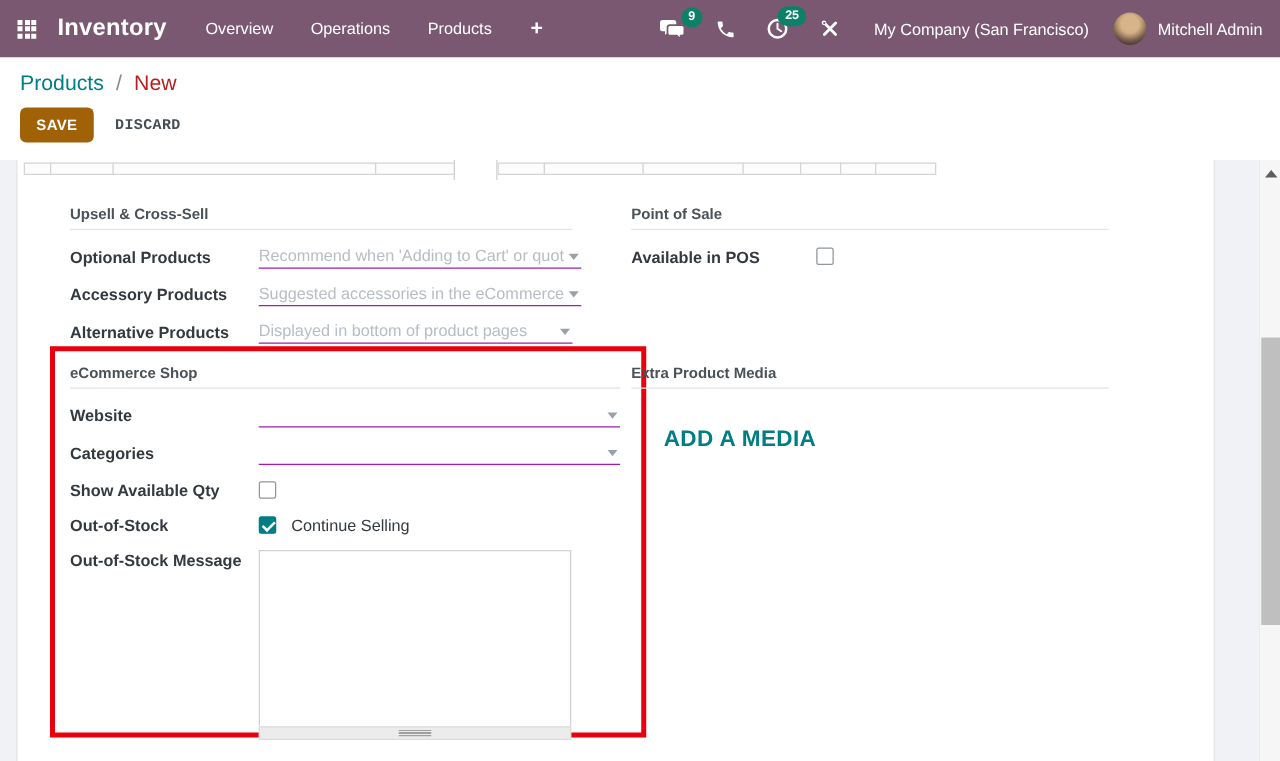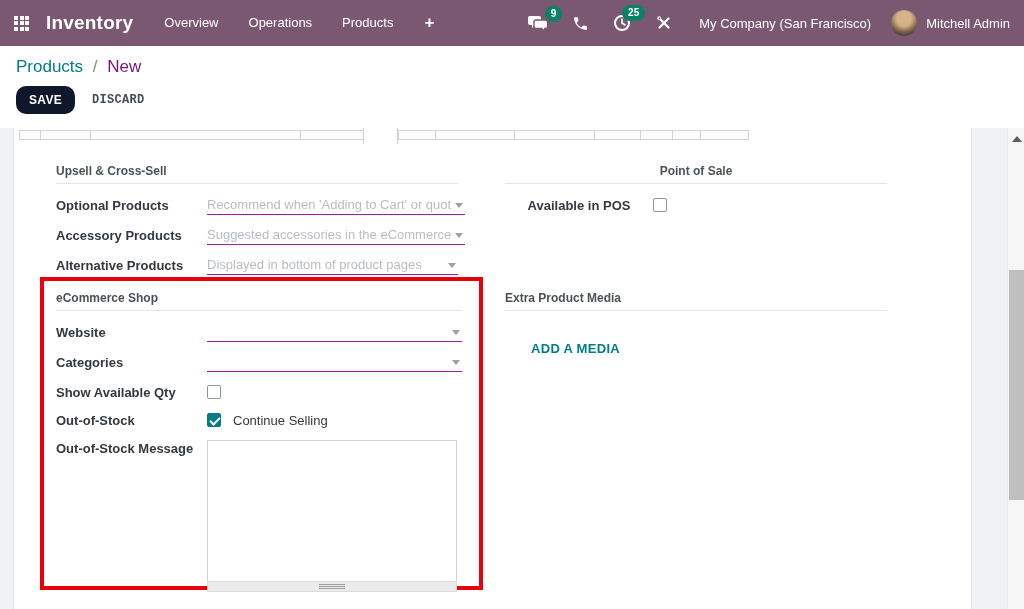--- a/index.html
+++ b/index.html
@@ -26,24 +26,24 @@
   .avatar { width:26px; height:26px; border-radius:50%; flex:none; cursor:pointer;
             background:radial-gradient(circle at 50% 36%, #d7b48a 0 34%, #9a7a58 62%, #564434 100%);
             box-shadow:inset 0 -8px 8px -6px #3c2f3c; }
   .username { font-size:13px; margin-left:9px; cursor:pointer; white-space:nowrap;text-align:right; }
 
   
   .control-panel { height:82px; padding:11px 16px 0; background:#fff; }
   .breadcrumb { font-size:17px; }
   .breadcrumb .bc-parent { color:#017e84; cursor:pointer; }
   .breadcrumb .bc-sep { color:#8a8a8a; margin:0 5px; }
-  .breadcrumb .bc-current { color:#701a75;text-align:center; }
+  .breadcrumb .bc-current { color:#b91c1c;text-align:center; }
   .cp-buttons { margin-top:9px; display:flex; align-items:center; }
-  .btn-save { background:#0f172a; color:#fff; border:none; font-size:12px; font-weight:bold;
-              padding:7px 13px; border-radius:10px; cursor:pointer; letter-spacing:.3px;
+  .btn-save { background:#a16207; color:#fff; border:none; font-size:12px; font-weight:bold;
+              padding:7px 13px; border-radius:5px; cursor:pointer; letter-spacing:.3px;
               font-family:"Liberation Sans", sans-serif; }
   .btn-discard { background:none; border:none; color:#454e54; font-size:12px; font-weight:bold;
                  margin-left:17px; cursor:pointer; letter-spacing:.3px;
                  font-family:Liberation Mono, monospace; }
 
   
   .content { position:absolute; top:128px; left:0; width:1024px; height:481px; background:#fff; }
   .gutter-left  { position:absolute; left:0; top:0; width:14px; height:100%;
                   background:#f1f2f5; border-right:1px solid #e3e5e8; }
   .gutter-right { position:absolute; left:971px; top:0; width:36px; height:100%;
@@ -60,55 +60,55 @@
 
   
   .tab-stub { position:absolute; top:2px; height:10px; background:#fcfcfc;
               border:1px solid #d4d4d4; cursor:pointer; }
   .tab-stub.active { top:0; height:16px; background:#fff; border-bottom:none;
                      border-top:none; border-left:1px solid #cfcfcf; border-right:1px solid #cfcfcf; }
 
   
   .col { position:absolute; }
   .col-left  { left:56px; top:36px; width:402px; }
-  .col-right-pos   { left:505px; top:36px;  width:382px;text-align:center; }
+  .col-right-pos   { left:505px; top:36px;  width:382px; }
   .col-right-media { left:505px; top:163px; width:382px; }
   .group-title { font-size:12px; font-weight:bold; color:#4b5257; padding-bottom:5px;
                  border-bottom:1px solid #e4e4e4; margin-bottom:13px; }
   .frow { display:flex; align-items:flex-start; margin-bottom:12px; min-height:16px; }
   .flabel { width:151px; flex:none; font-size:13px; font-weight:bold; color:#33393f; padding-top:1px; }
   .fvalue { flex:1; position:relative; border-bottom:1px solid #a21caf; min-height:18px;
             cursor:pointer; }
   .placeholder { display:block; font-size:13px; color:#b7bdc3; white-space:nowrap;
                  overflow:hidden; padding-right:14px; }
   .caret { position:absolute; right:2px; bottom:6px; width:0; height:0;
            border-left:4px solid transparent; border-right:4px solid transparent;
            border-top:5px solid #9aa1a7; }
   .checkbox { width:14px; height:14px; border:1px solid #8f969c; border-radius:2px;
               background:#fff; cursor:pointer; flex:none; margin-top:1px; }
   .checkbox.checked { background:#017e84; border-color:#017e84; position:relative; }
   .checkbox.checked::after { content:""; position:absolute; left:4px; top:1px; width:4px; height:8px;
               border:solid #fff; border-width:0 2px 2px 0; transform:rotate(45deg); }
   .check-label { font-size:13px; color:#33393f; margin-left:12px; padding-top:1px; }
 
   
-  .highlight-box { position:absolute; left:40px; top:149px; width:443px; height:313px;
+  .highlight-box { position:absolute; left:40px; top:149px; width:477px; height:313px;
                    border:4px solid #e8000d; }
   .hb-inner { padding:10px 17px 0 12px; }
   .textarea-box { width:250px; height:141px; background:#fff; border:1px solid #cfd2d6;
                   border-bottom:none; }
   .textarea-resize { width:250px; height:11px; background:#ececec; border:1px solid #dcdcdc;
                      position:relative; cursor:pointer; }
   .grip { position:absolute; left:50%; top:2px; transform:translateX(-50%);
           width:26px; height:5px;
           background:linear-gradient(#9e9e9e 1px, transparent 1px,
                      transparent 2px, #9e9e9e 2px, #9e9e9e 3px, transparent 3px,
                      transparent 4px, #9e9e9e 4px); }
 
-  .add-media { font-size:13px; font-weight:bold; color:#017e84; margin:17px 0 0 26px;
+  .add-media { font-size:18px; font-weight:bold; color:#017e84; margin:17px 0 0 26px;
                cursor:pointer; letter-spacing:.3px; display:inline-block; }
 </style>
 </head>
 <body>
 
 <div class="topbar">
   <div class="apps-grid">
     <span></span>
       <span></span>
       <span></span>

